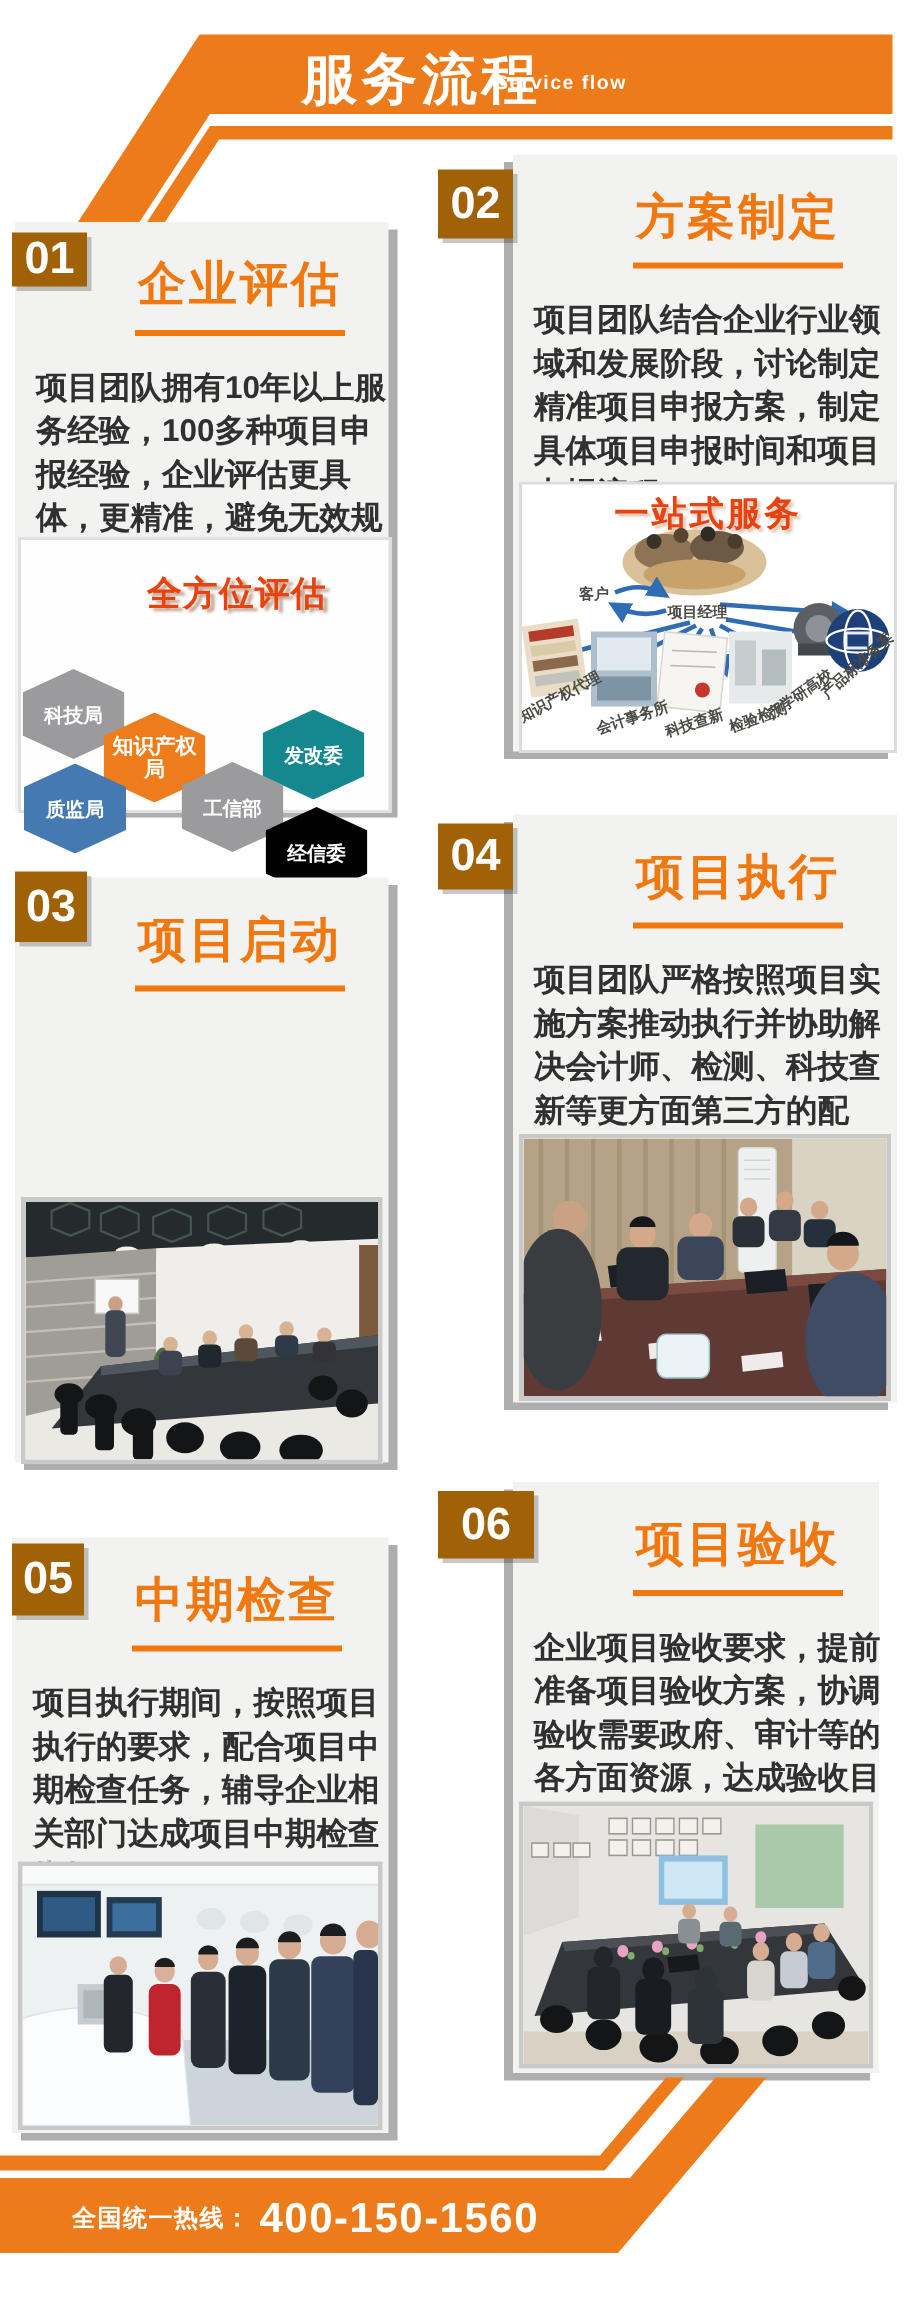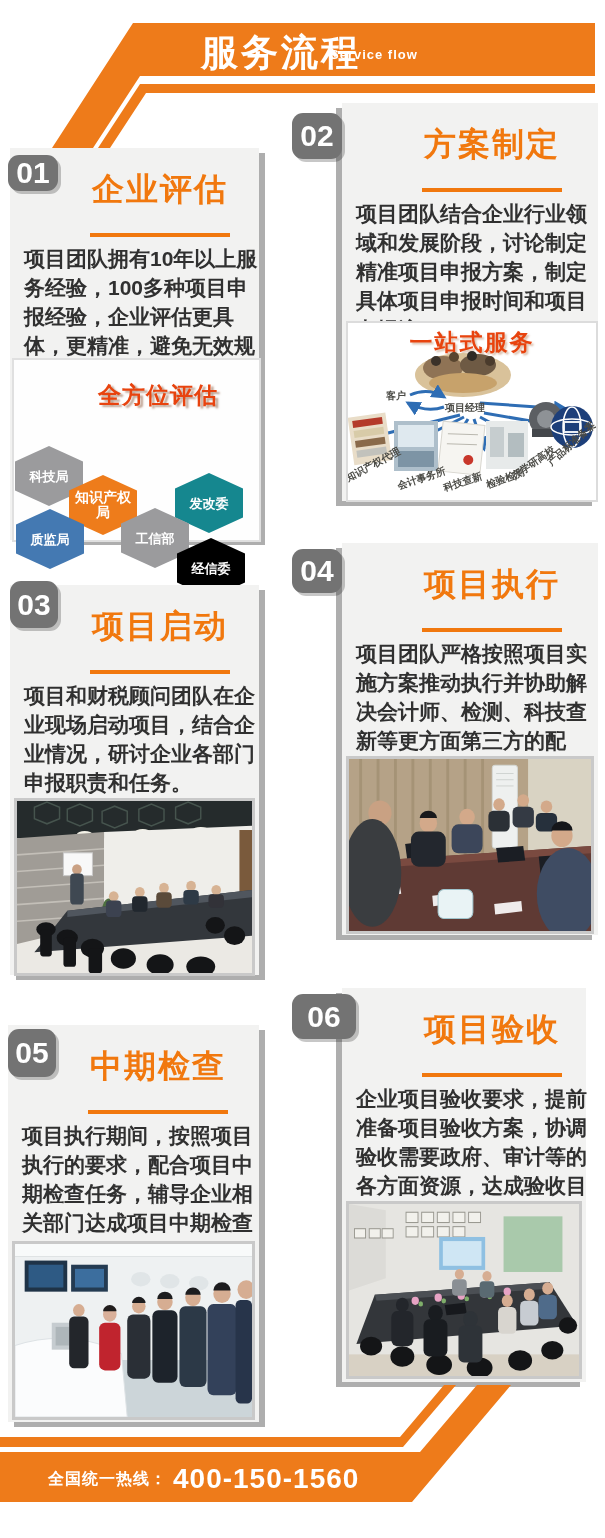--- a/index.html
+++ b/index.html
@@ -16,28 +16,28 @@
   .hdr-sub   { position:absolute; left:330px; top:47px; color:#fff; font-size:13px; font-weight:bold; letter-spacing:1px; }
   .hotline   { position:absolute; left:48px; top:1462px; height:34px; display:flex; align-items:center; color:#fff; }
   .hotline-label  { font-size:16px; font-weight:bold; letter-spacing:1px; }
   .hotline-number { font-size:28px; font-weight:bold; letter-spacing:1px; margin-left:6px; }
 
   
   .card { position:absolute; background:#f2f2f1; }
   .card.left  { box-shadow:6px 5px 0 #aeaeae; }
   .card.right { box-shadow:-6px 5px 0 #aeaeae; }
   .numbox {
-    position:absolute; background:#737373; color:#fff; text-align:center;
+    position:absolute; background:#a16207; color:#fff; text-align:center;
     font-weight:bold; font-size:30px; box-shadow:3px 3px 0 rgba(0,0,0,0.22);
-    display:flex; align-items:center; justify-content:center; z-index:5;border-radius:11px;
+    display:flex; align-items:center; justify-content:center; z-index:5;
   }
   .card-title {
     position:absolute; left:80px; top:20px; display:inline-block;
     font-size:32px; font-weight:bold; color:#f1780e; letter-spacing:2px;
-    border-bottom:4px solid #f1780e; padding:0 2px 21px 2px; white-space:nowrap;
+    border-bottom:4px solid #f1780e; padding:0 2px 8px 2px; white-space:nowrap;
   }
   .card-body {
     position:absolute; left:14px; top:96px; width:236px;
     font-size:21px; line-height:29px; font-weight:bold; color:#303030;
     word-break:break-all;
   }
   .graphic {
     position:absolute; left:4px; right:4px; top:213px; height:172px;
     background:#fff; border:3px solid #c9c9c9; overflow:hidden;
   }
@@ -169,21 +169,20 @@
       <span class="svc-label" style="left:52px; top:156px; transform:rotate(-18deg);">会计事务所</span>
       <span class="svc-label" style="left:98px; top:158px; transform:rotate(-18deg);">科技查新</span>
       <span class="svc-label" style="left:141px;top:155px; transform:rotate(-20deg);">检验检测</span>
       <span class="svc-label" style="left:169px;top:146px; transform:rotate(-35deg);">产学研高校</span>
       <span class="svc-label" style="left:206px;top:132px; transform:rotate(-42deg);">产品标准备案</span>
     </div>
   </div>
 
   <div class="card left" style="left:10px; top:585px; width:249px; height:390px;">
     <div class="card-title">项目启动</div>
-    <div class="card-body">项目和财税顾问团队在企业现场启动项目，结合企业情况，研讨企业各部门申报职责和任务。</div>
     <div class="graphic">
       <svg width="100%" height="100%" viewBox="0 0 243 166" preserveAspectRatio="none">
         <rect width="243" height="166" fill="#ebe9e4"></rect>
         <rect width="243" height="36" fill="#252b2c"></rect>
         <g stroke="#46544e" fill="none" stroke-width="1.5">
           <path d="M18,6 l13,-5 13,5 0,11 -13,5 -13,-5 z"></path>
             <path d="M52,8 l13,-5 13,5 0,11 -13,5 -13,-5 z"></path>
           <path d="M88,10 l13,-5 13,5 0,11 -13,5 -13,-5 z"></path>
             <path d="M126,8 l13,-5 13,5 0,11 -13,5 -13,-5 z"></path>
           <path d="M164,6 l13,-5 13,5 0,11 -13,5 -13,-5 z"></path>

